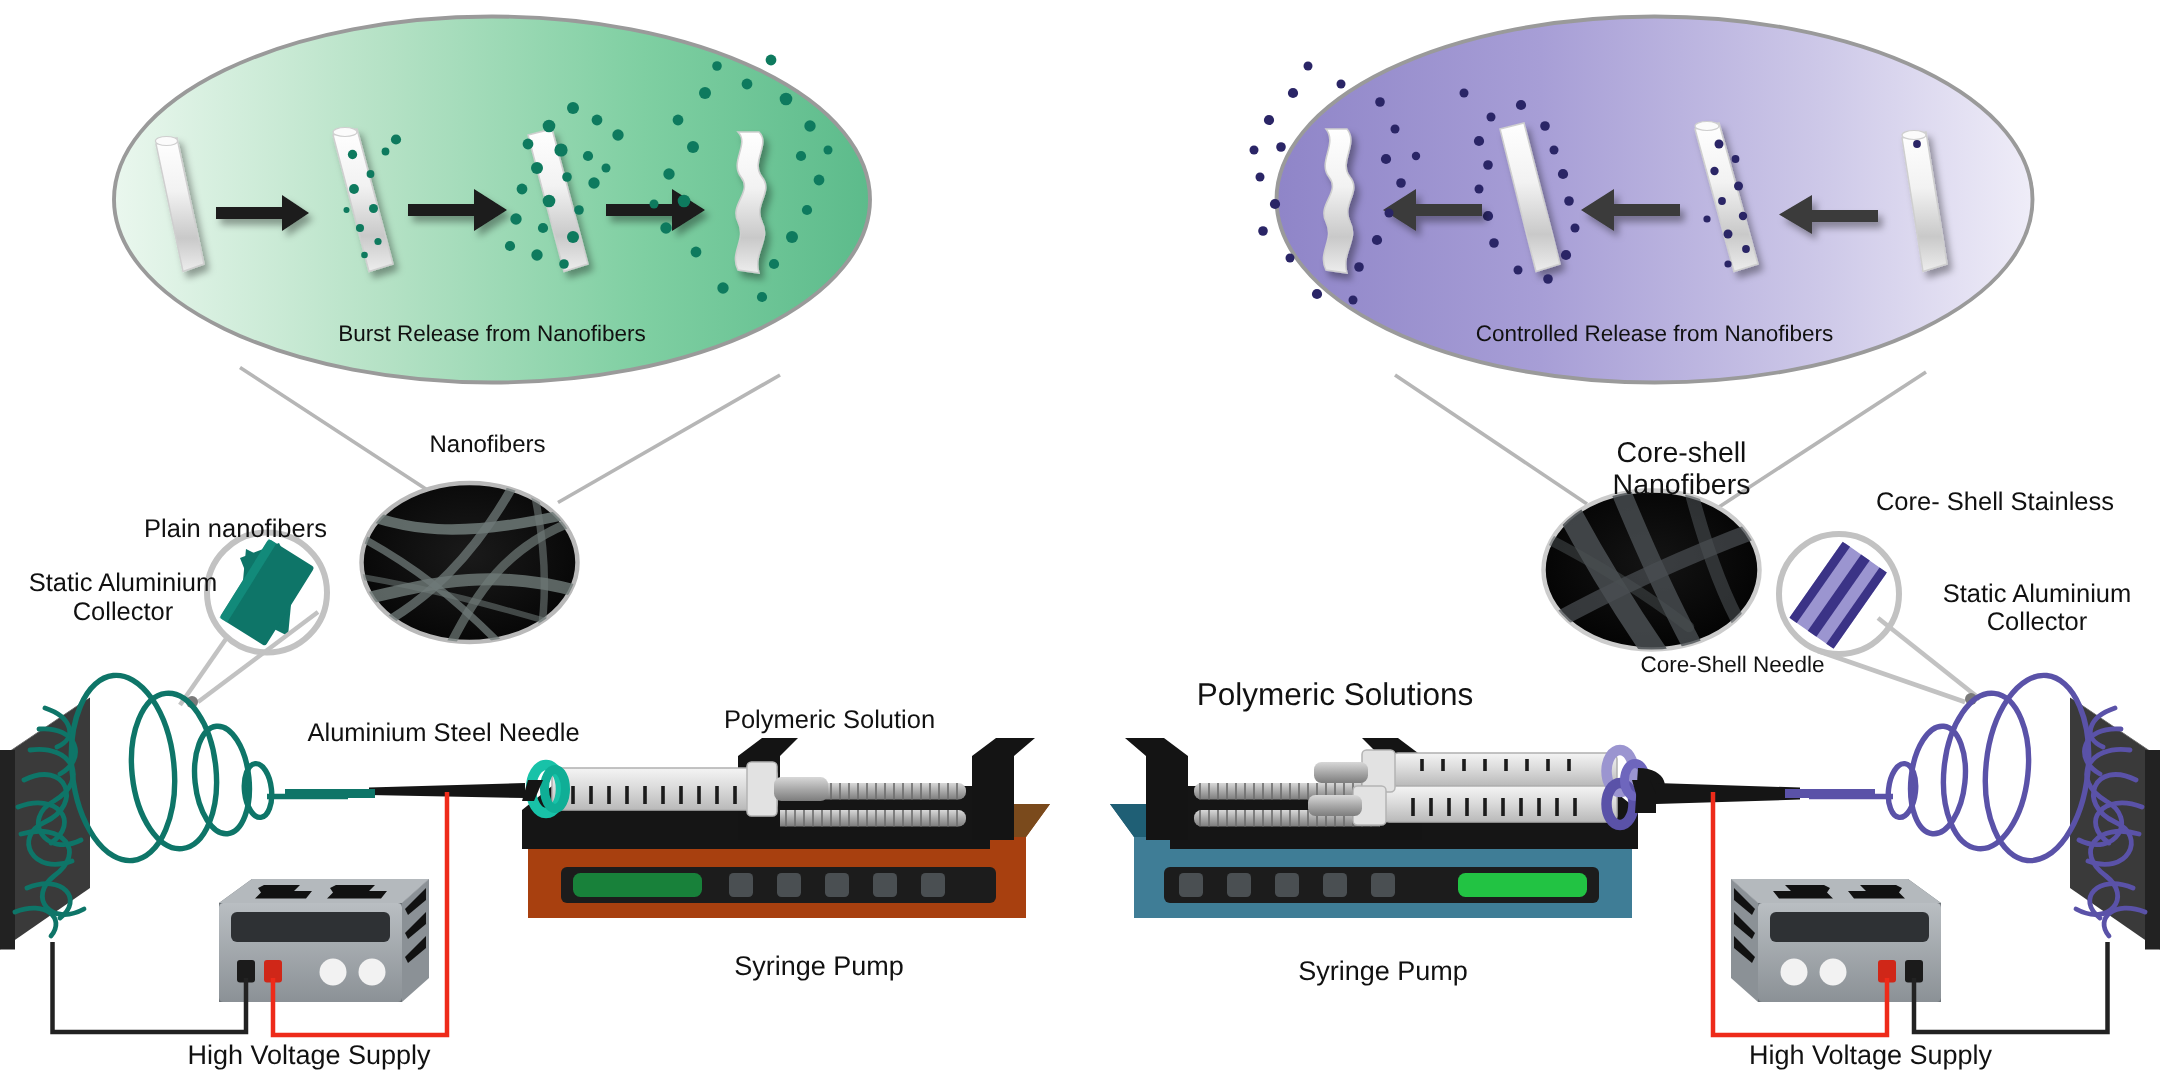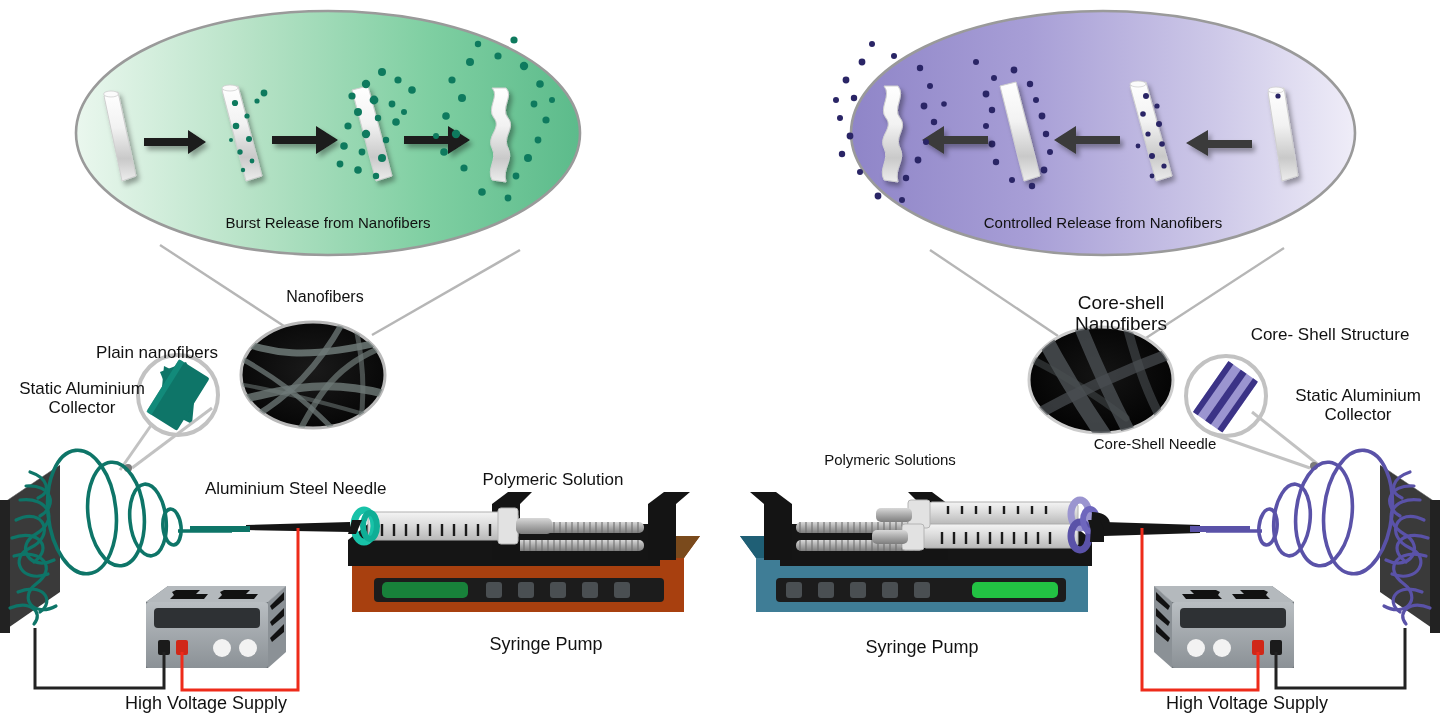--- a/index.html
+++ b/index.html
@@ -539,26 +539,26 @@
 
   <div class="lbl c" style="left:546px;top:634px;font-size:18px;">Syringe Pump</div>
 
   <div class="lbl c" style="left:206px;top:693px;font-size:18px;">High Voltage Supply</div>
 
   <div class="lbl c" style="left:1103px;top:215px;font-size:15px;">Controlled Release from Nanofibers</div>
 
   <div class="lbl c" style="left:1101px;top:292px;font-size:19px;margin-left:20px;">Core-shell
 Nanofibers</div>
 
-  <div class="lbl c" style="left:1330px;top:325px;font-size:17px;">Core- Shell Structure</div>
+  <div class="lbl c" style="left:1330px;top:325px;font-size:17px;">Core- Shell Stainless</div>
 
   <div class="lbl c" style="left:1358px;top:386px;font-size:17px;">Static Aluminium
 Collector</div>
 
   <div class="lbl c" style="left:1155px;top:436px;font-size:15px;">Core-Shell Needle</div>
 
-  <div class="lbl c" style="left:890px;top:452px;font-size:15px;text-align:center;">Polymeric Solutions</div>
+  <div class="lbl c" style="left:890px;top:452px;font-size:21px;text-align:center;">Polymeric Solutions</div>
 
   <div class="lbl c" style="left:922px;top:637px;font-size:18px;">Syringe Pump</div>
 
   <div class="lbl c" style="left:1247px;top:693px;font-size:18px;">High Voltage Supply</div>
 
 </div>
 
 </body></html>

